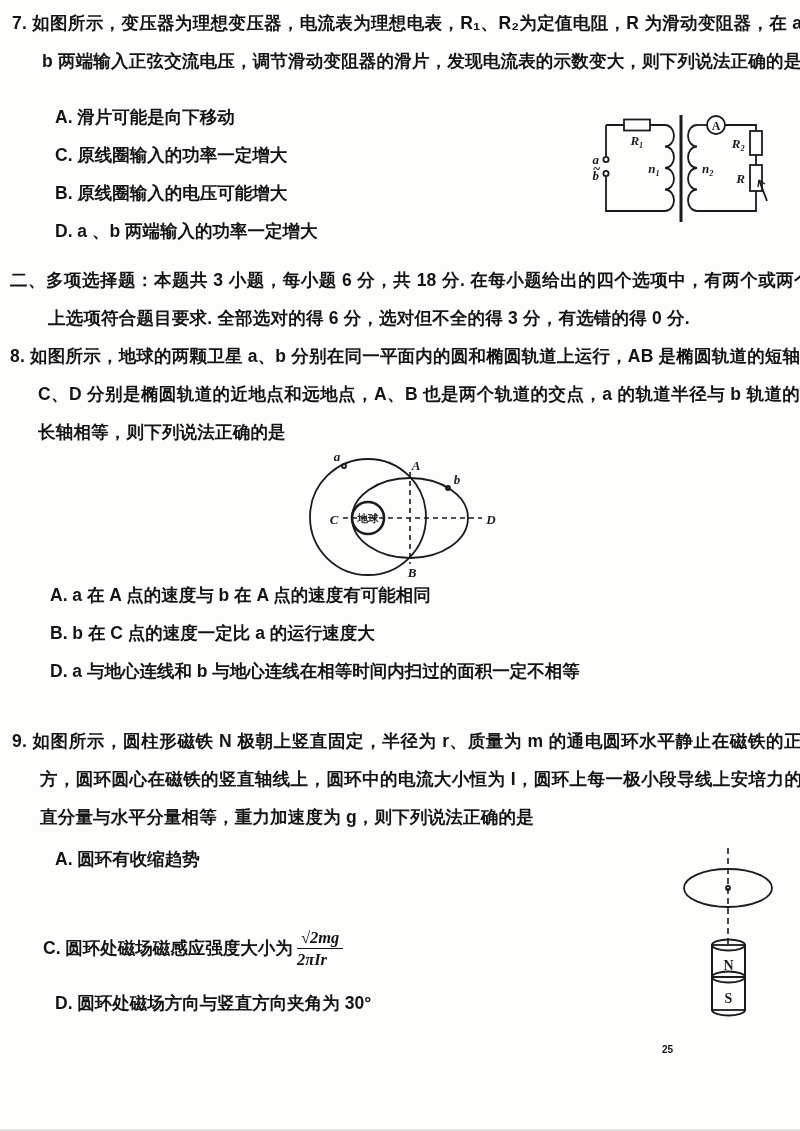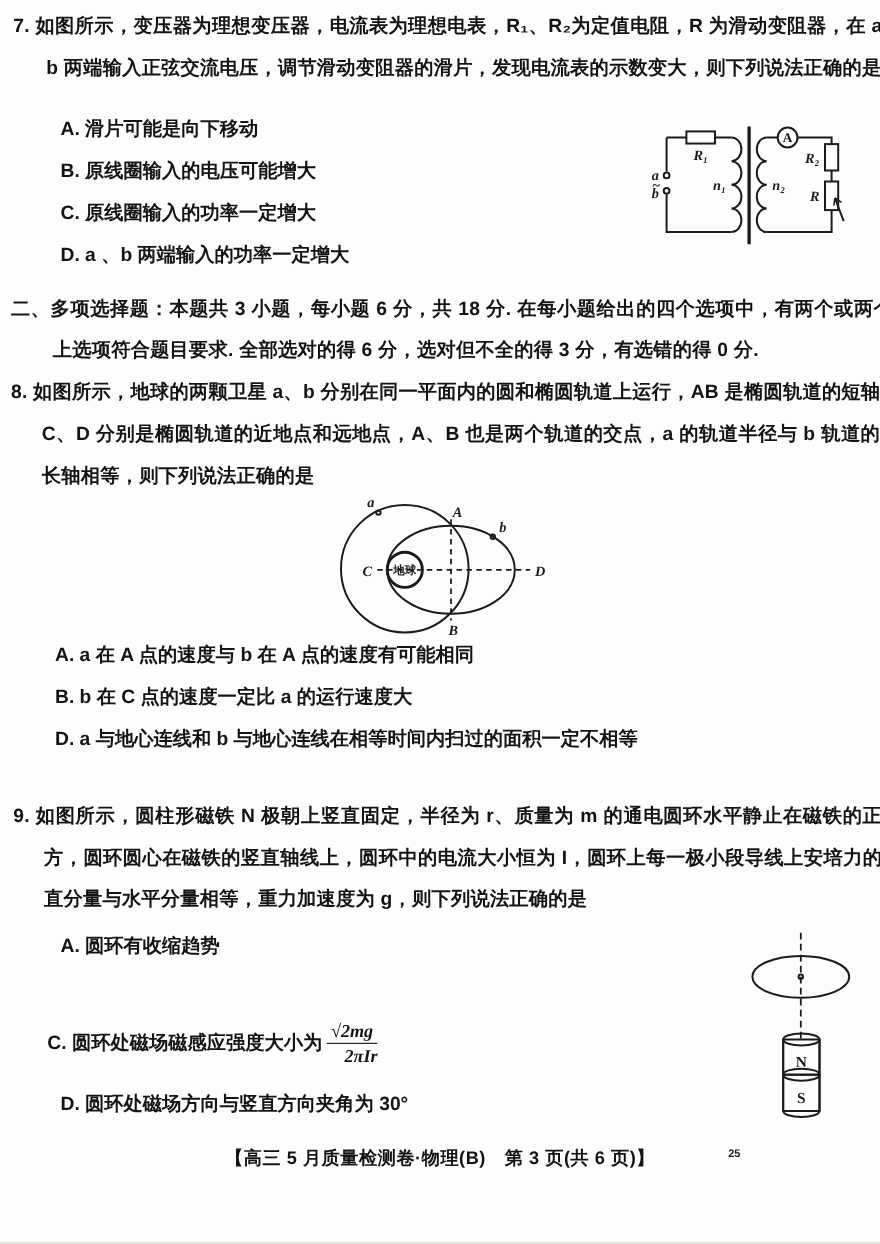--- a/index.html
+++ b/index.html
@@ -10,21 +10,21 @@
   }
   .qtext{
     position:absolute;margin:0;font-size:17.5px;line-height:38px;font-weight:700;
     text-align:justify;letter-spacing:0.2px;
   }
   .qnum{font-weight:700;}
   .opts{position:absolute;font-size:17.5px;font-weight:700;}
   .opt{height:38px;line-height:38px;white-space:nowrap;}
   .opt-free{position:absolute;font-size:17.5px;font-weight:700;white-space:nowrap;line-height:22px;}
   .opt-frac{display:flex;align-items:center;height:56px;}
-  .frac{display:inline-block;text-align:right;margin-left:4px;
+  .frac{display:inline-block;text-align:left;margin-left:4px;
         font-family:"Liberation Serif","DejaVu Serif",serif;font-style:italic;font-size:16.5px;}
   .frac .num{display:block;border-bottom:1.8px solid #141414;padding:0 4px 1px 4px;line-height:19px;}
   .frac .den{display:block;padding-top:1px;line-height:19px;font-style:italic;}
   .sec{
     position:absolute;margin:0;font-size:17.5px;line-height:38px;font-weight:700;
     text-align:justify;letter-spacing:0.2px;
   }
   .fig{position:absolute;}
   .fig path,.fig line,.fig rect,.fig circle,.fig ellipse{stroke:#1b1b1b;fill:none;}
   .fig text{fill:#1b1b1b;stroke:none;font-weight:700;}
@@ -39,22 +39,22 @@
 </style>
 </head>
 <body>
 
 <div class="page">
 
   <p class="qtext" style="left:12px;top:4px;width:778px;padding-left:30px;text-indent:-30px;"><span class="qnum">7.</span> <span>如图所示，变压器为理想变压器，电流表为理想电表，R₁、R₂为定值电阻，R 为滑动变阻器，在 a、b 两端输入正弦交流电压，调节滑动变阻器的滑片，发现电流表的示数变大，则下列说法正确的是</span></p>
 
   <div class="opts" style="left:55px;top:98px;">
     <div class="opt">A. 滑片可能是向下移动</div>
+    <div class="opt">C. 原线圈输入的功率一定增大</div>
     <div class="opt">B. 原线圈输入的电压可能增大</div>
-    <div class="opt">C. 原线圈输入的功率一定增大</div>
     <div class="opt">D. a 、b 两端输入的功率一定增大</div>
   </div>
 
   <svg class="fig" style="left:588px;top:102px;" width="208" height="134" viewBox="0 0 208 134">
     <g stroke-width="1.8">
 
       <path d="M18,23 H36 M62,23 H77"></path>
       <rect x="36" y="17.5" width="26" height="11"></rect>
       <path d="M18,23 V54"></path>
       <circle cx="18" cy="57.5" r="2.6"></circle>
@@ -139,17 +139,16 @@
       <line x1="40" y1="99" x2="40" y2="164"></line>
       <line x1="73" y1="99" x2="73" y2="164"></line>
       <path d="M40,164 A16.5,5.5 0 0 0 73,164"></path>
       <ellipse cx="56.5" cy="131" rx="16.5" ry="5.5" fill="#d6d6d6"></ellipse>
       <ellipse cx="56.5" cy="99" rx="16.5" ry="5.5" fill="#c2c2c2"></ellipse>
     </g>
     <text x="56.5" y="124" text-anchor="middle" style="font-size:14px;font-family:'Liberation Serif',serif;">N</text>
     <text x="56.5" y="157" text-anchor="middle" style="font-size:14px;font-family:'Liberation Serif',serif;">S</text>
   </svg>
 
-  <div class="footer">【高三 5 月质量检测卷·物理(B)　第 3 页(共 6 页)】</div>
   <div class="page-code">25</div>
   <div class="scan-edge"></div>
 
 </div>
 
 </body></html>

